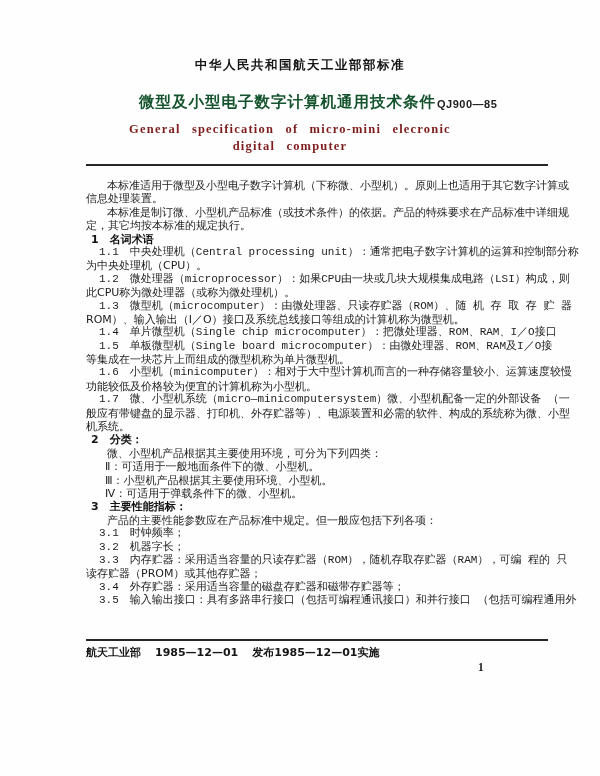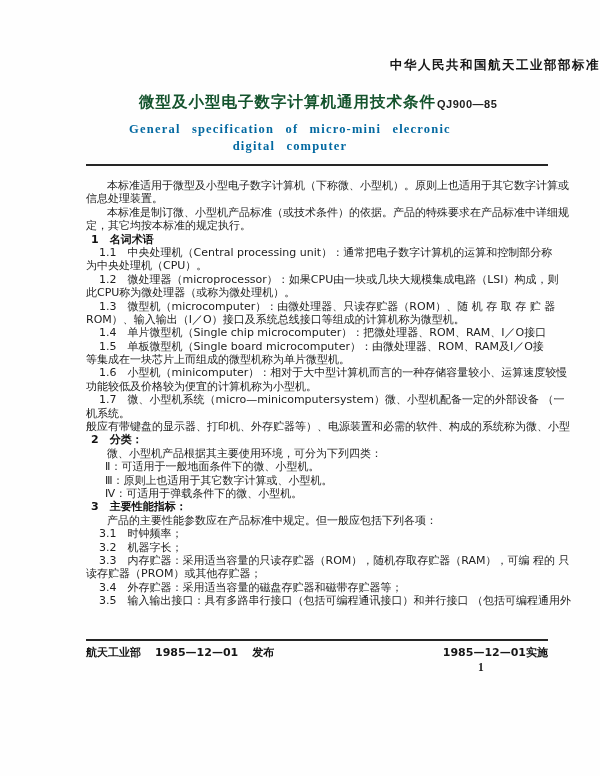--- a/index.html
+++ b/index.html
@@ -14,21 +14,21 @@
     background: #fefefe;
     overflow: hidden;
     font-family: "DejaVu Sans", sans-serif;
     color: #1b1b1b;
   }
   .ministry-header {
     position: absolute;
     top: 57px;
     left: 0;
     width: 600px;
-    text-align: right;
+    text-align: center;
     font-size: 12.5px;
     font-weight: bold;
     letter-spacing: 1.5px;
     color: #161616;
   }
   .title-cn {
     position: absolute;
     top: 92px;
     left: 139px;
     font-size: 15.5px;
@@ -50,21 +50,21 @@
   .title-en {
     position: absolute;
     left: 0;
     width: 580px;
     text-align: center;
     font-family: "Liberation Serif", serif;
     font-weight: bold;
     font-size: 12.5px;
     letter-spacing: 1.2px;
     word-spacing: 7px;
-    color: #0369a1;
+    color: #7f1d1d;
   }
   .title-en.line1 { top: 122px; }
   .title-en.line2 { top: 139px; }
   .rule {
     position: absolute;
     left: 86px;
     width: 462px;
     height: 2px;
     background: #262626;
   }
@@ -80,32 +80,31 @@
     color: #1d1d1d;
   }
   .doc-body .line {
     white-space: nowrap;
     overflow: visible;
     height: 13.4px;
   }
   .line.para   { padding-left: 21px; }
   .line.flush  { padding-left: 0; }
   .line.heading{ padding-left: 5px; font-weight: bold; color: #121212; }
-  .line.item   { padding-left: 13px; }
+  .line.item   { padding-left: 13px; font-family: Liberation Mono, monospace; }
   .line.roman  { padding-left: 19px; }
   .footer {
     position: absolute;
     top: 645px;
     left: 86px;
     width: 462px;
     font-size: 11px;
     font-weight: bold;
     color: #161616;
     display: flex;
-    justify-content: space-between;
     white-space: nowrap;
   }
   .footer .gap { display: inline-block; width: 14px; }
   .page-number {
     position: absolute;
     top: 661px;
     left: 478px;
     font-size: 11.5px;
     font-weight: bold;
     font-family: "Liberation Serif", serif;
@@ -140,26 +139,26 @@
       <div class="line item">1.2　微处理器（microprocessor）：如果CPU由一块或几块大规模集成电路（LSI）构成，则</div>
       <div class="line flush">此CPU称为微处理器（或称为微处理机）。</div>
       <div class="line item">1.3　微型机（microcomputer）：由微处理器、只读存贮器（ROM）、随 机 存 取 存 贮 器</div>
       <div class="line flush">ROM）、输入输出（I／O）接口及系统总线接口等组成的计算机称为微型机。</div>
       <div class="line item">1.4　单片微型机（Single chip microcomputer）：把微处理器、ROM、RAM、I／O接口</div>
       <div class="line item">1.5　单板微型机（Single board microcomputer）：由微处理器、ROM、RAM及I／O接</div>
       <div class="line flush">等集成在一块芯片上而组成的微型机称为单片微型机。</div>
       <div class="line item">1.6　小型机（minicomputer）：相对于大中型计算机而言的一种存储容量较小、运算速度较慢</div>
       <div class="line flush">功能较低及价格较为便宜的计算机称为小型机。</div>
       <div class="line item">1.7　微、小型机系统（micro—minicomputersystem）微、小型机配备一定的外部设备 （一</div>
+      <div class="line flush">般应有带键盘的显示器、打印机、外存贮器等）、电源装置和必需的软件、构成的系统称为微、小型</div>
       <div class="line flush">机系统。</div>
-      <div class="line flush">般应有带键盘的显示器、打印机、外存贮器等）、电源装置和必需的软件、构成的系统称为微、小型</div>
       <div class="line heading">2　分类：</div>
       <div class="line para">微、小型机产品根据其主要使用环境，可分为下列四类：</div>
       <div class="line roman">Ⅱ：可适用于一般地面条件下的微、小型机。</div>
-      <div class="line roman">Ⅲ：原则上也适用于其它数字计算或、小型机。</div>
+      <div class="line roman">Ⅲ：小型机产品根据其主要使用环境、小型机。</div>
       <div class="line roman">Ⅳ：可适用于弹载条件下的微、小型机。</div>
       <div class="line heading">3　主要性能指标：</div>
       <div class="line para">产品的主要性能参数应在产品标准中规定。但一般应包括下列各项：</div>
       <div class="line item">3.1　时钟频率；</div>
       <div class="line item">3.2　机器字长；</div>
       <div class="line item">3.3　内存贮器：采用适当容量的只读存贮器（ROM），随机存取存贮器（RAM），可编 程的 只</div>
       <div class="line flush">读存贮器（PROM）或其他存贮器；</div>
       <div class="line item">3.4　外存贮器：采用适当容量的磁盘存贮器和磁带存贮器等；</div>
       <div class="line item">3.5　输入输出接口：具有多路串行接口（包括可编程通讯接口）和并行接口 （包括可编程通用外</div>
     </div>

